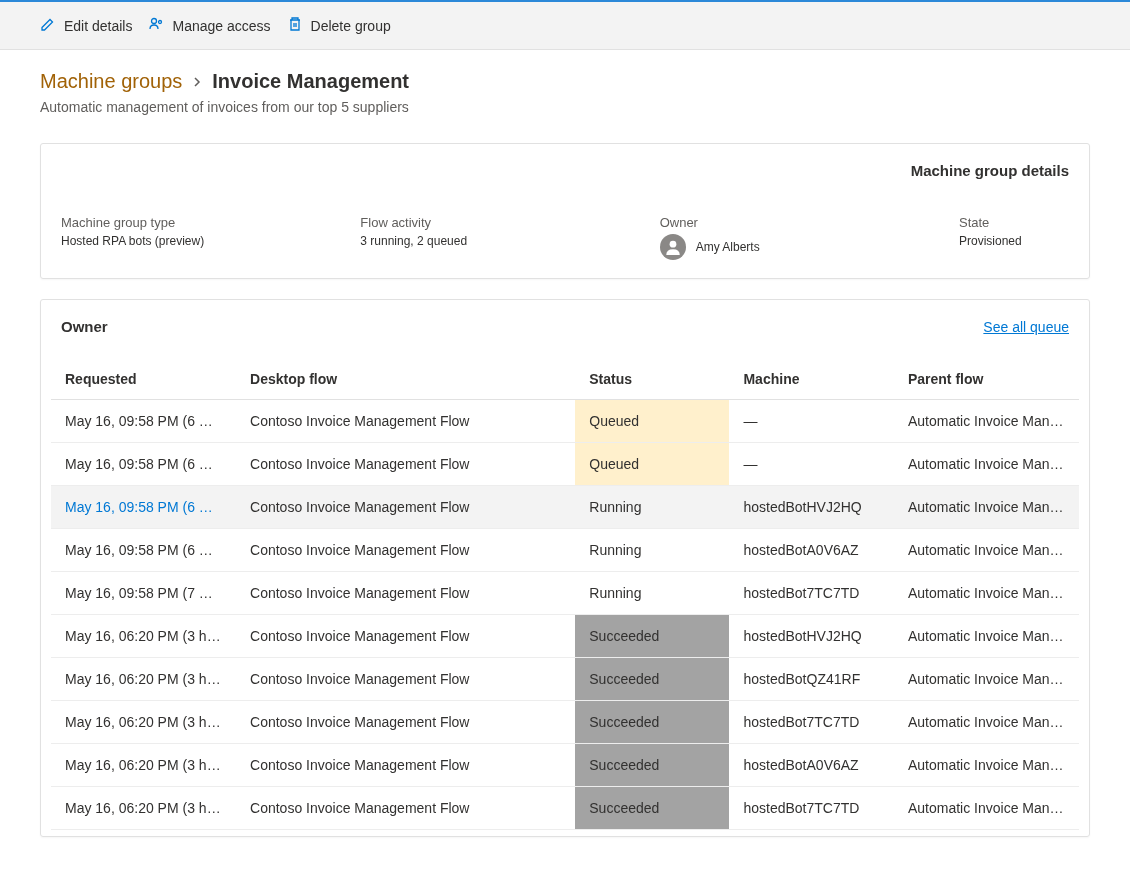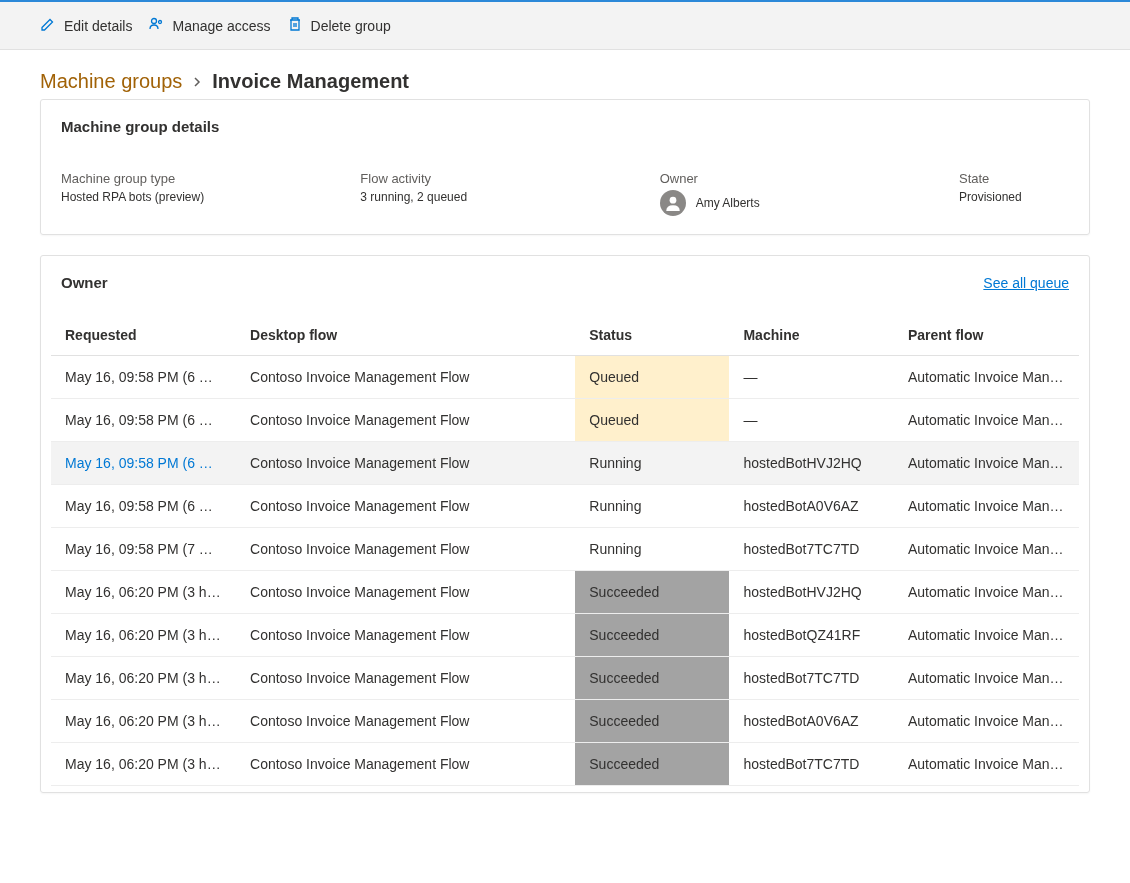--- a/index.html
+++ b/index.html
@@ -72,20 +72,21 @@
   border: 1px solid #e1e1e1;
   border-radius: 3px;
   padding: 18px 20px;
   margin-bottom: 20px;
   box-shadow: 0 1px 2px rgba(0,0,0,0.04);
 }
 .card-title {
   font-weight: 600;
   font-size: 15px;
   margin-bottom: 36px;
+  text-align: right;
 }
 .details-row {
   display: flex;
   justify-content: space-between;
   gap: 40px;
 }
 .detail { flex: 1; }
 .detail-label {
   font-size: 13px;
   color: #605e5c;
@@ -186,20 +187,21 @@
   <div class="breadcrumb">
     <span class="breadcrumb-link">Machine groups</span>
     <span class="breadcrumb-sep">
       <svg width="10" height="10" viewBox="0 0 10 10" stroke="#605e5c" fill="none" stroke-width="1.5">
           <path d="M3 1 L7 5 L3 9"></path>
         </svg>
     </span>
     <span class="breadcrumb-current">Invoice Management</span>
   </div>
 
+  <div class="description">Automatic management of invoices from our top 5 suppliers</div>
 
 
   <div class="card">
     <div class="card-title">Machine group details</div>
     <div class="details-row">
       <div class="detail">
         <div class="detail-label">Machine group type</div>
         <div class="detail-value">Hosted RPA bots (preview)</div>
       </div>
       <div class="detail">

